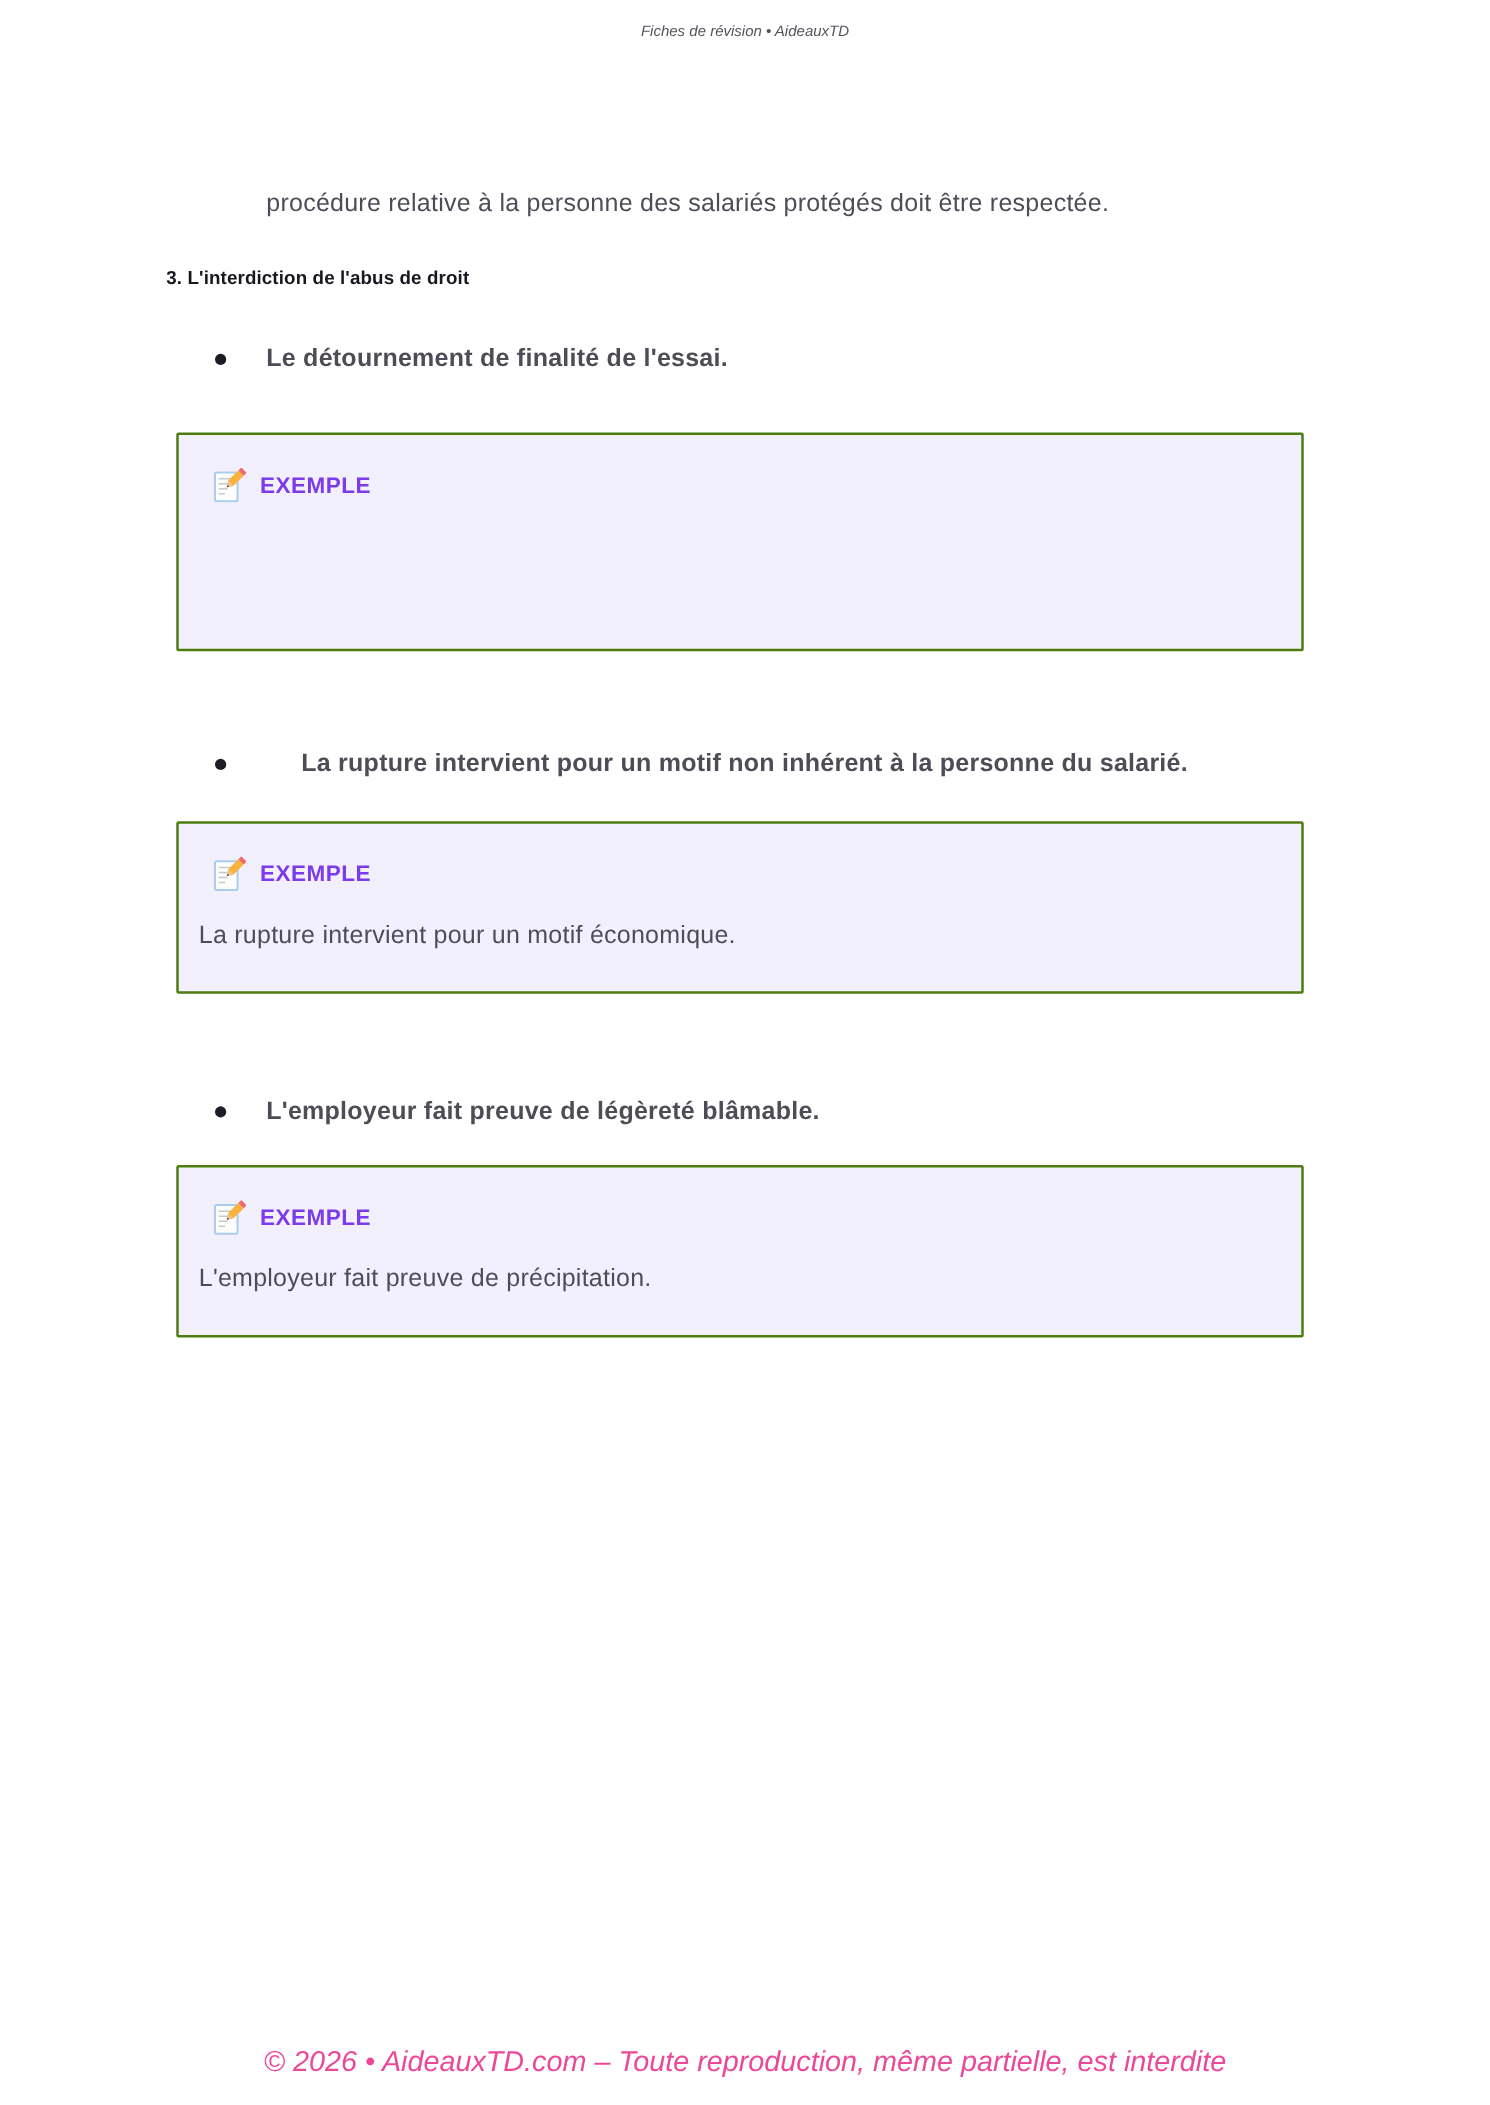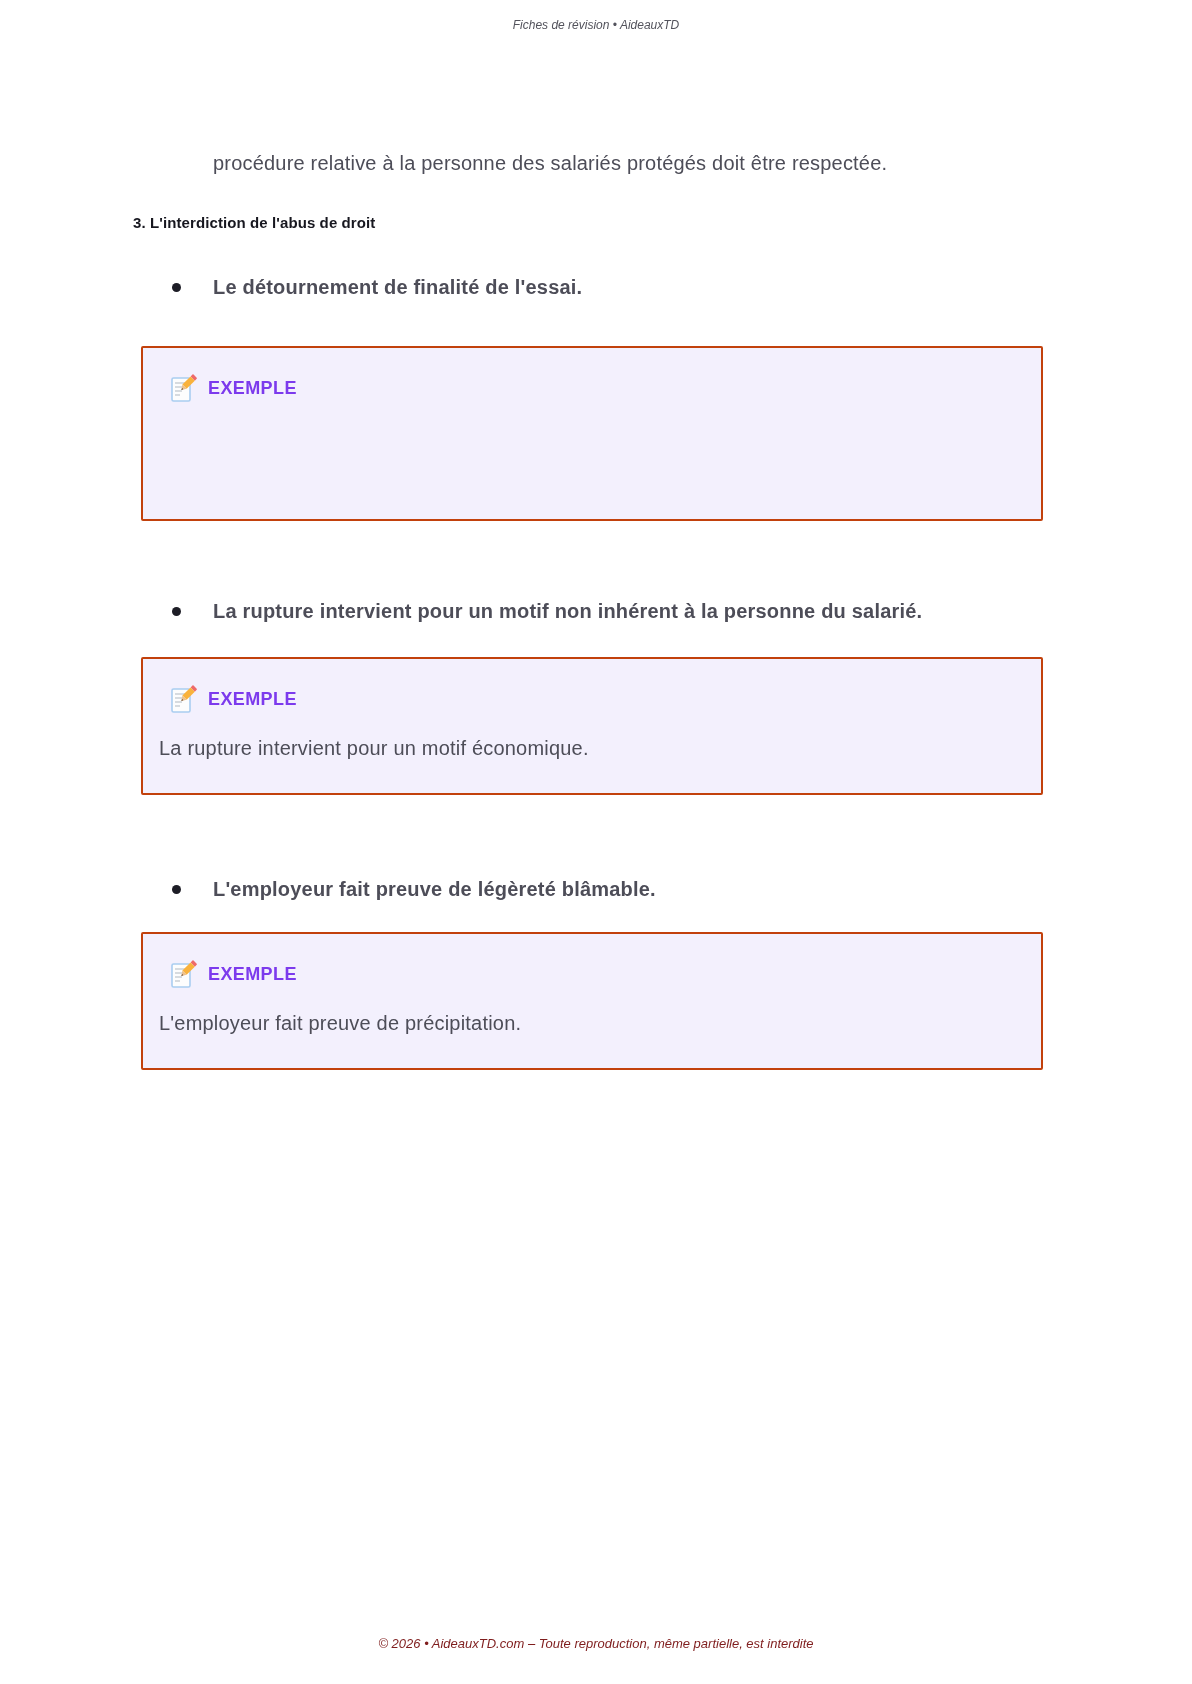--- a/index.html
+++ b/index.html
@@ -39,27 +39,27 @@
     color:#4d4d58;
     font-weight:bold;
   }
   .bullet-row .dot{
     flex:0 0 auto;
     width:9px;height:9px;border-radius:50%;
     background:#1d1d26;
     margin:9px 32px 0 0;
   }
   .bullet-1{top:274px;}
-  .bullet-2{top:598px;}
+  .bullet-2{top:598px;gap:28px;}
   .bullet-3{top:876px;}
   .example-box{
     position:absolute;left:141px;width:902px;
     box-sizing:border-box;
     background:#f3f0fd;
-    border:2px solid #c2410c;
+    border:2px solid #4d7c0f;
     border-radius:2px;
     padding:26px 16px 0 16px;
   }
   .box-1{top:346px;height:175px;}
   .box-2{top:657px;height:138px;}
   .box-3{top:932px;height:138px;}
   .example-head{
     display:flex;align-items:center;
     margin-left:12px;
     height:28px;
@@ -78,22 +78,22 @@
     margin-top:18px;
     font-size:20px;line-height:34px;
     letter-spacing:0.2px;
     color:#4d4d58;
   }
   .example-text.justify{text-align:justify;}
   .page-footer{
     position:absolute;top:1636px;left:0;width:100%;
     text-align:center;
     font-style:italic;
-    font-size:13px;
-    color:#7f1d1d;
+    font-size:23px;
+    color:#ec4899;
   }
 </style>
 </head>
 <body>
 
 <div class="page">
 
   <div class="page-header">Fiches de révision • AideauxTD</div>
 
   <div class="intro">procédure relative à la personne des salariés protégés doit être respectée.</div>

